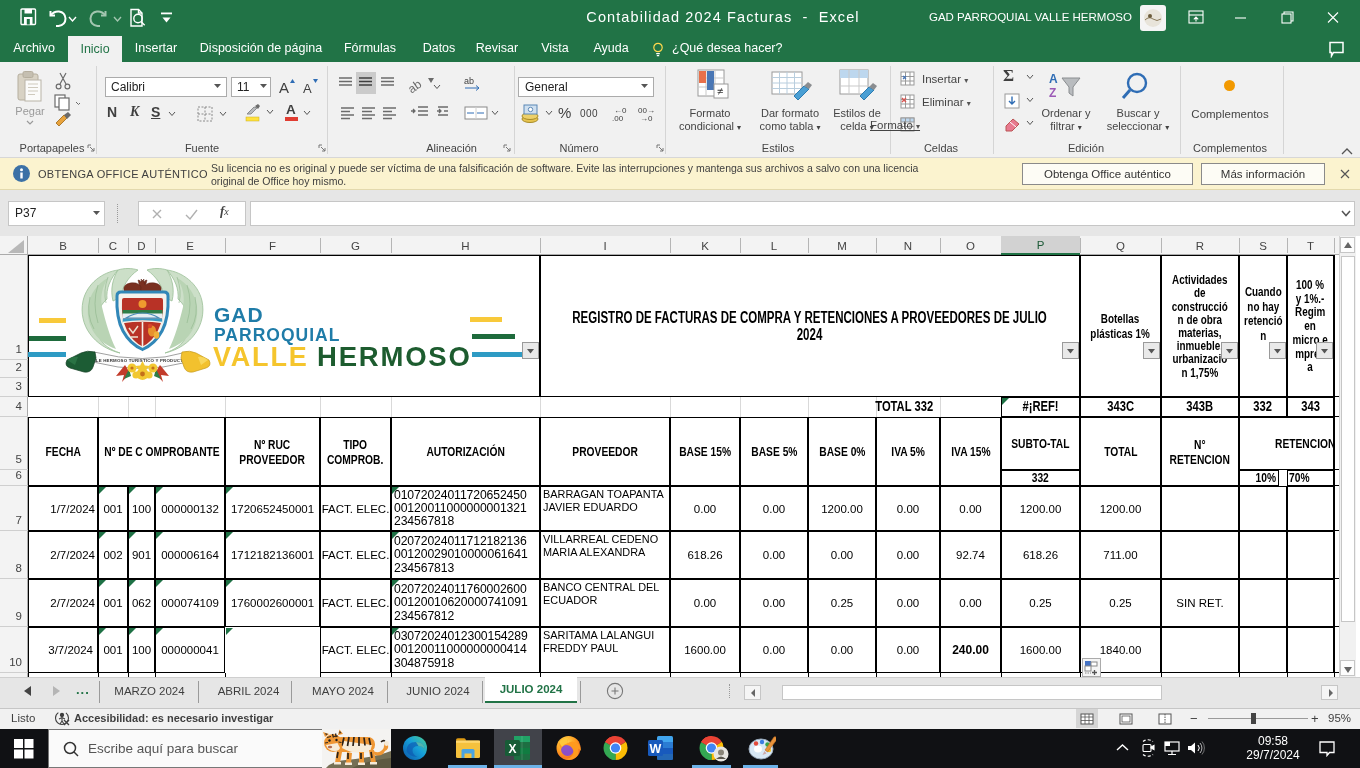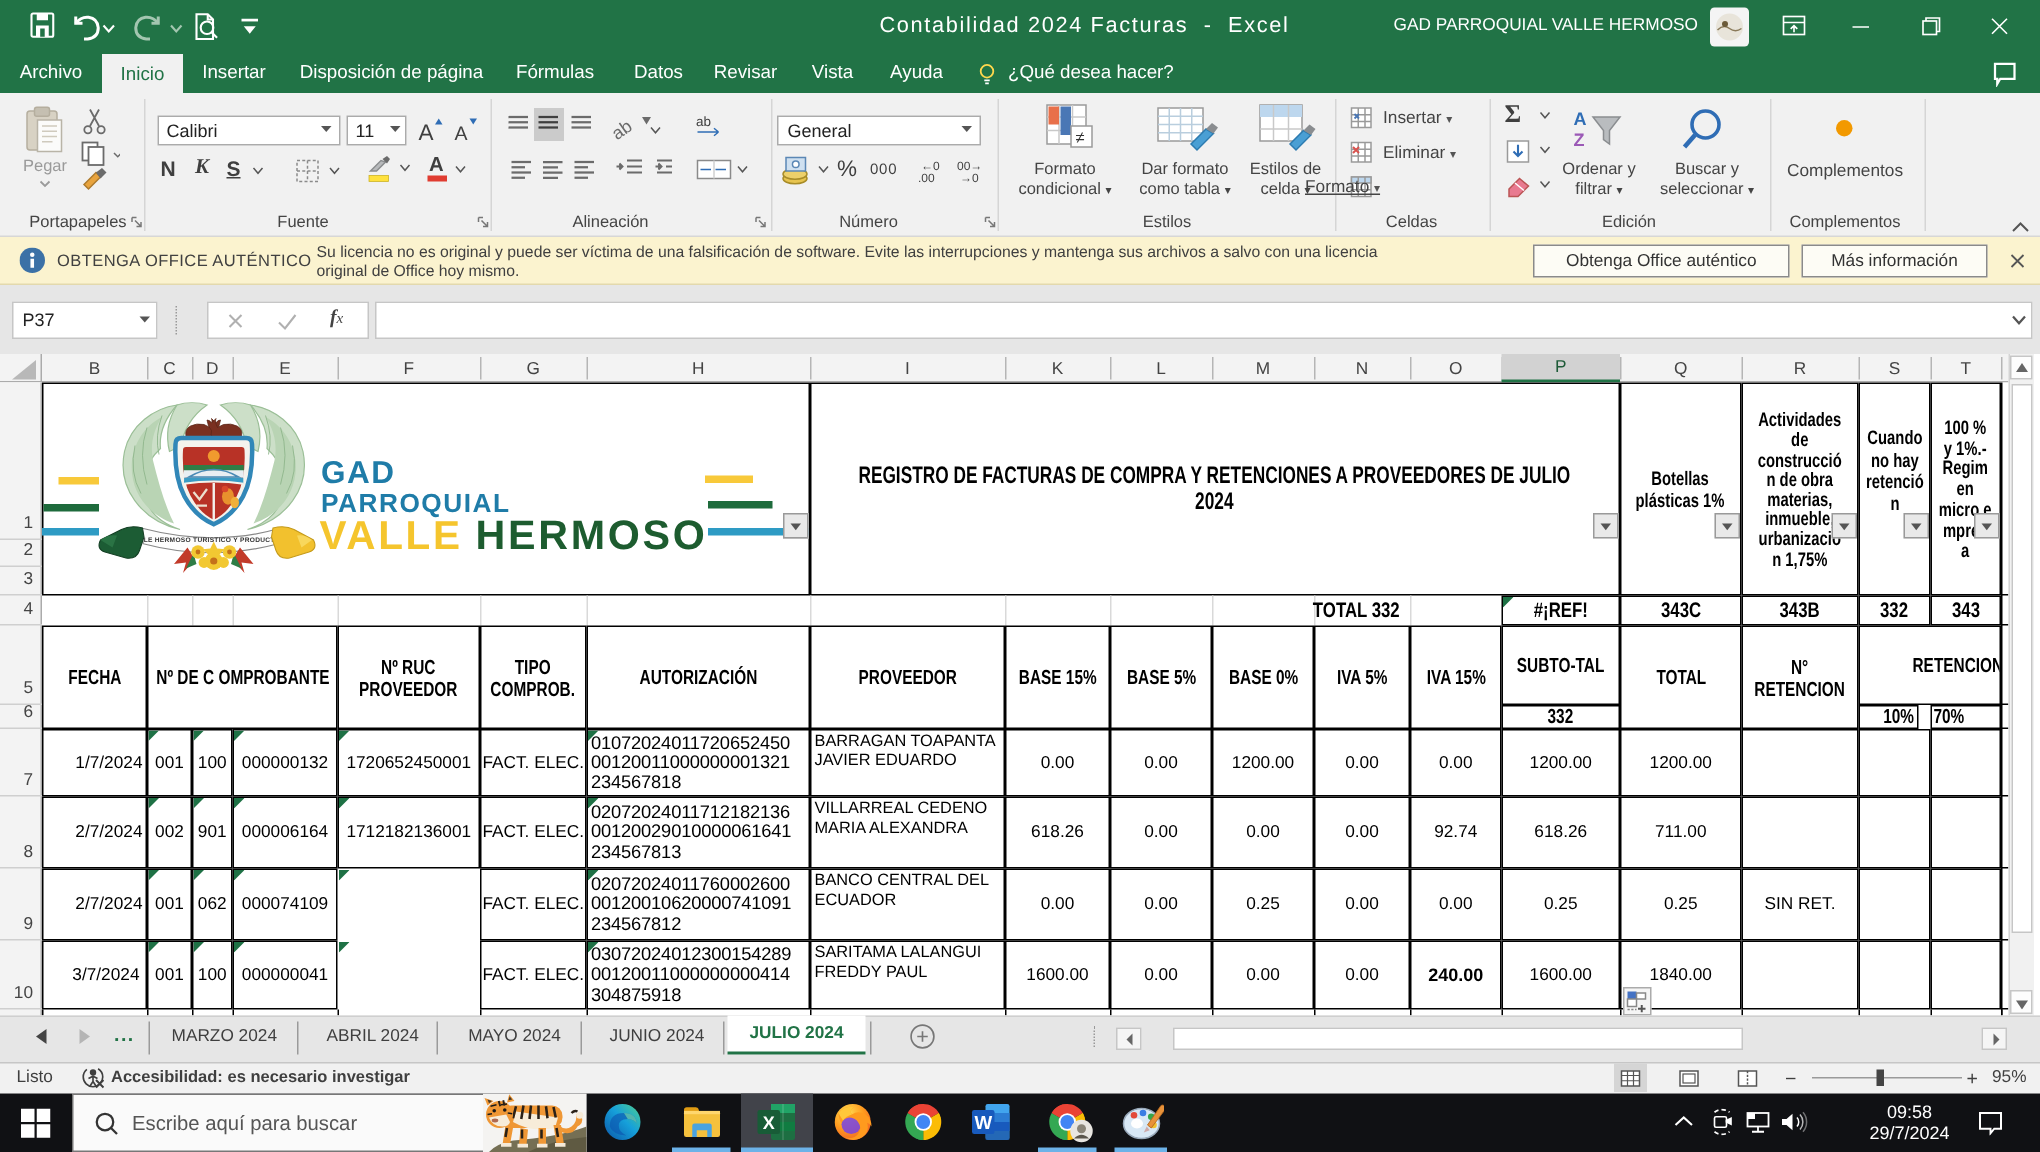--- a/index.html
+++ b/index.html
@@ -81,21 +81,21 @@
 <div class="ab" style="left:96px;top:66px;width:1px;height:88px;background:#d5d5d5;"></div>
 <div class="ab" style="left:327px;top:66px;width:1px;height:88px;background:#d5d5d5;"></div>
 <div class="ab" style="left:514px;top:66px;width:1px;height:88px;background:#d5d5d5;"></div>
 <div class="ab" style="left:665px;top:66px;width:1px;height:88px;background:#d5d5d5;"></div>
 <div class="ab" style="left:890px;top:66px;width:1px;height:88px;background:#d5d5d5;"></div>
 <div class="ab" style="left:993px;top:66px;width:1px;height:88px;background:#d5d5d5;"></div>
 <div class="ab" style="left:1180px;top:66px;width:1px;height:88px;background:#d5d5d5;"></div>
 <div class="ab" style="left:1283px;top:66px;width:1px;height:88px;background:#d5d5d5;"></div>
 <div class="ab" style="left:-18px;top:142px;width:140px;text-align:center;color:#444;font-size:11px;">Portapapeles</div>
 <div class="ab" style="left:132px;top:142px;width:140px;text-align:center;color:#444;font-size:11px;">Fuente</div>
-<div class="ab" style="left:337px;top:142px;width:140px;text-align:center;color:#444;font-size:11px;">Alineación</div>
+<div class="ab" style="left:337px;top:142px;width:140px;text-align:right;color:#444;font-size:11px;">Alineación</div>
 <div class="ab" style="left:509px;top:142px;width:140px;text-align:center;color:#444;font-size:11px;">Número</div>
 <div class="ab" style="left:708px;top:142px;width:140px;text-align:center;color:#444;font-size:11px;">Estilos</div>
 <div class="ab" style="left:871px;top:142px;width:140px;text-align:center;color:#444;font-size:11px;">Celdas</div>
 <div class="ab" style="left:1016px;top:142px;width:140px;text-align:center;color:#444;font-size:11px;">Edición</div>
 <div class="ab" style="left:1160px;top:142px;width:140px;text-align:center;color:#444;font-size:11px;">Complementos</div>
 <svg class="ab" style="left:86px;top:143px;" width="10" height="10" viewBox="0 0 10 10">
       <path d="M2 2 h3 M2 2 v3 M4 4 l4 4 M8 5 v3 h-3" stroke="#777" fill="none" stroke-width="1"></path>
     </svg>
 <svg class="ab" style="left:317px;top:143px;" width="10" height="10" viewBox="0 0 10 10">
       <path d="M2 2 h3 M2 2 v3 M4 4 l4 4 M8 5 v3 h-3" stroke="#777" fill="none" stroke-width="1"></path>
@@ -613,20 +613,21 @@
 <svg class="ab" style="left:226px;top:532px;" width="7" height="7">
       <path d="M0 0 h7 l-7 7z" fill="#1e7145"></path>
     </svg>
 <svg class="ab" style="left:392px;top:532px;" width="7" height="7">
       <path d="M0 0 h7 l-7 7z" fill="#1e7145"></path>
     </svg>
 <div class="ab ctr" style="left:28px;top:579px;width:70px;height:48px;border:1px solid #000;font-size:11.5px;justify-content:flex-end;padding-right:2px;">2/7/2024</div>
 <div class="ab ctr" style="left:98px;top:579px;width:30px;height:48px;border:1px solid #000;font-size:11.5px;">001</div>
 <div class="ab ctr" style="left:128px;top:579px;width:27px;height:48px;border:1px solid #000;font-size:11.5px;">062</div>
 <div class="ab ctr" style="left:155px;top:579px;width:70px;height:48px;border:1px solid #000;font-size:11.5px;">000074109</div>
+<div class="ab ctr" style="left:225px;top:579px;width:95px;height:48px;border:1px solid #000;font-size:11.5px;">1760002600001</div>
 <div class="ab ctr" style="left:320px;top:579px;width:71px;height:48px;border:1px solid #000;font-size:11.5px;">FACT. ELEC.</div>
 <div class="ab ctr" style="left:391px;top:579px;width:149px;height:48px;border:1px solid #000;font-size:11.5px;justify-content:flex-start;padding-left:2px;text-align:left;line-height:13.2px;font-size:12.2px;letter-spacing:-0.1px;">02072024011760002600<br>00120010620000741091<br>234567812</div>
 <div class="ab" style="left:540px;top:579px;width:130px;height:48px;border:1px solid #000;font-size:10.9px;line-height:13.2px;padding:1px 0 0 2px;white-space:nowrap;overflow:hidden;">BANCO CENTRAL DEL<br>ECUADOR</div>
 <div class="ab ctr" style="left:670px;top:579px;width:70px;height:48px;border:1px solid #000;font-size:11.5px;">0.00</div>
 <div class="ab ctr" style="left:740px;top:579px;width:68px;height:48px;border:1px solid #000;font-size:11.5px;">0.00</div>
 <div class="ab ctr" style="left:808px;top:579px;width:68px;height:48px;border:1px solid #000;font-size:11.5px;">0.25</div>
 <div class="ab ctr" style="left:876px;top:579px;width:64px;height:48px;border:1px solid #000;font-size:11.5px;">0.00</div>
 <div class="ab ctr" style="left:940px;top:579px;width:61px;height:48px;border:1px solid #000;font-size:11.5px;">0.00</div>
 <div class="ab ctr" style="left:1001px;top:579px;width:79px;height:48px;border:1px solid #000;font-size:11.5px;">0.25</div>
 <div class="ab ctr" style="left:1080px;top:579px;width:81px;height:48px;border:1px solid #000;font-size:11.5px;">0.25</div>

